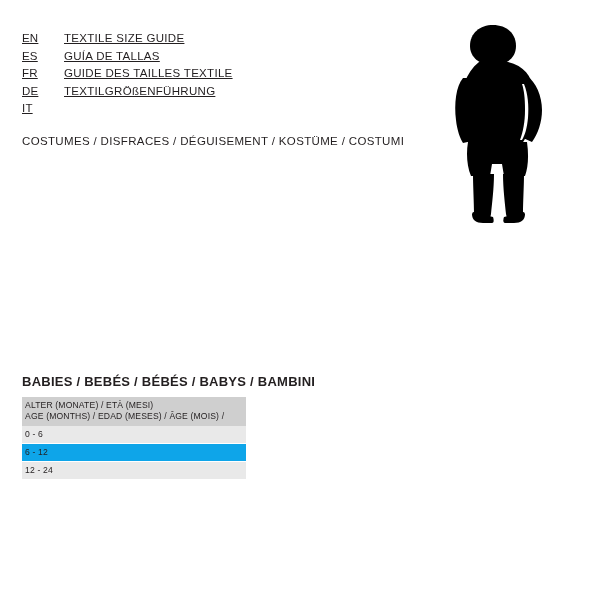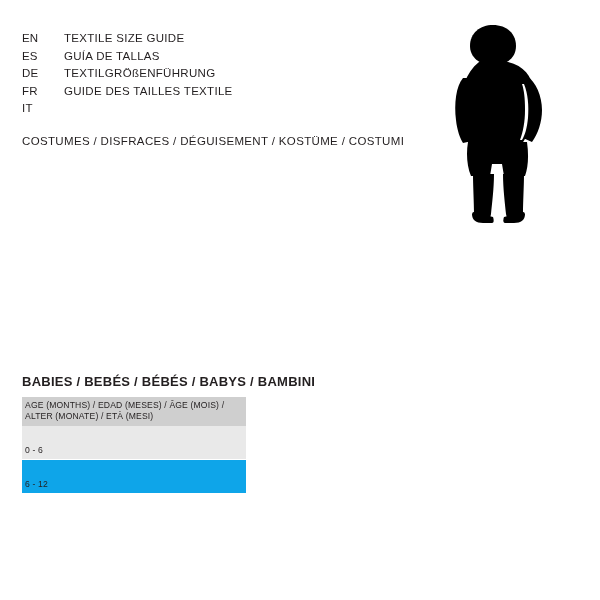--- a/index.html
+++ b/index.html
@@ -26,20 +26,21 @@
     position: absolute;
     left: 22px;
     top: 30px;
     width: 330px;
   }
   .lang-row {
     display: flex;
     align-items: center;
     height: 17.5px;
     line-height: 17.5px;
+    text-decoration: underline;
   }
   .lang-code {
     width: 34px;
     flex: 0 0 34px;
     font-size: 11.5px;
     letter-spacing: 0.2px;
     color: #231f20;
   }
   .lang-text {
     font-size: 11.5px;
@@ -93,47 +94,47 @@
     color: #231f20;
   }
   .table-head div {
     white-space: nowrap;
   }
   .row {
     font-size: 8.6px;
     line-height: 11px;
     letter-spacing: 0.15px;
     color: #231f20;
-    padding: 19px 3px 3px 3px;
+    padding: 3px 3px 3px 3px;
     border-bottom: 1px solid #ffffff;
   }
   .row.shade-a { background: #e9e9e9; }
   .row.shade-b { background: #0ea5e9; }
 </style>
 </head>
 <body>
 
 <div class="page">
 
   <div class="lang-block">
     <div class="lang-row">
       <span class="lang-code">EN</span>
       <span class="lang-text">TEXTILE SIZE GUIDE</span>
     </div>
     <div class="lang-row">
       <span class="lang-code">ES</span>
       <span class="lang-text">GUÍA DE TALLAS</span>
     </div>
     <div class="lang-row">
+      <span class="lang-code">FR</span>
+      <span class="lang-text">GUIDE DES TAILLES TEXTILE</span>
+    </div>
+    <div class="lang-row">
       <span class="lang-code">DE</span>
       <span class="lang-text">TEXTILGRÖßENFÜHRUNG</span>
-    </div>
-    <div class="lang-row">
-      <span class="lang-code">FR</span>
-      <span class="lang-text">GUIDE DES TAILLES TEXTILE</span>
     </div>
     <div class="lang-row">
       <span class="lang-code">IT</span>
     </div>
   </div>
 
   <div class="costumes-heading">COSTUMES / DISFRACES / DÉGUISEMENT / KOSTÜME / COSTUMI</div>
 
   <div class="silhouette">
     <svg viewBox="0 0 130 200" width="130" height="200" aria-hidden="true">
@@ -172,20 +173,21 @@
 
       <path d="M92 60 C96 70 97 82 96 94 C95 104 93 111 90 116 L88 116 C91 108 93 98 93 86 C93 74 92 66 90 60 Z" fill="#ffffff"></path>
 
       <path d="M64 152 L69 152 L69 196 L64 196 Z" fill="#ffffff"></path>
     </svg>
   </div>
 
   <div class="table-block">
     <div class="table-title">BABIES / BEBÉS / BÉBÉS / BABYS / BAMBINI</div>
     <div class="table-head">
+      <div>ALTER (MONATE) / ETÀ (MESI)</div>
       <div>AGE (MONTHS) / EDAD (MESES) / ÂGE (MOIS) /</div>
-      <div>ALTER (MONATE) / ETÀ (MESI)</div>
     </div>
     <div class="row shade-a">0 - 6</div>
     <div class="row shade-b">6 - 12</div>
+    <div class="row shade-a">12 - 24</div>
   </div>
 
 </div>
 
 </body></html>

